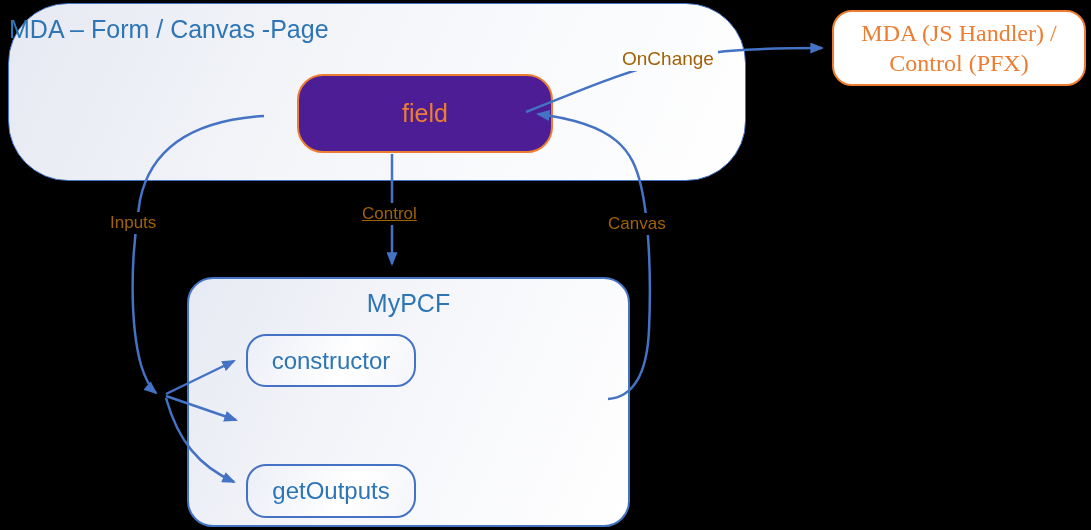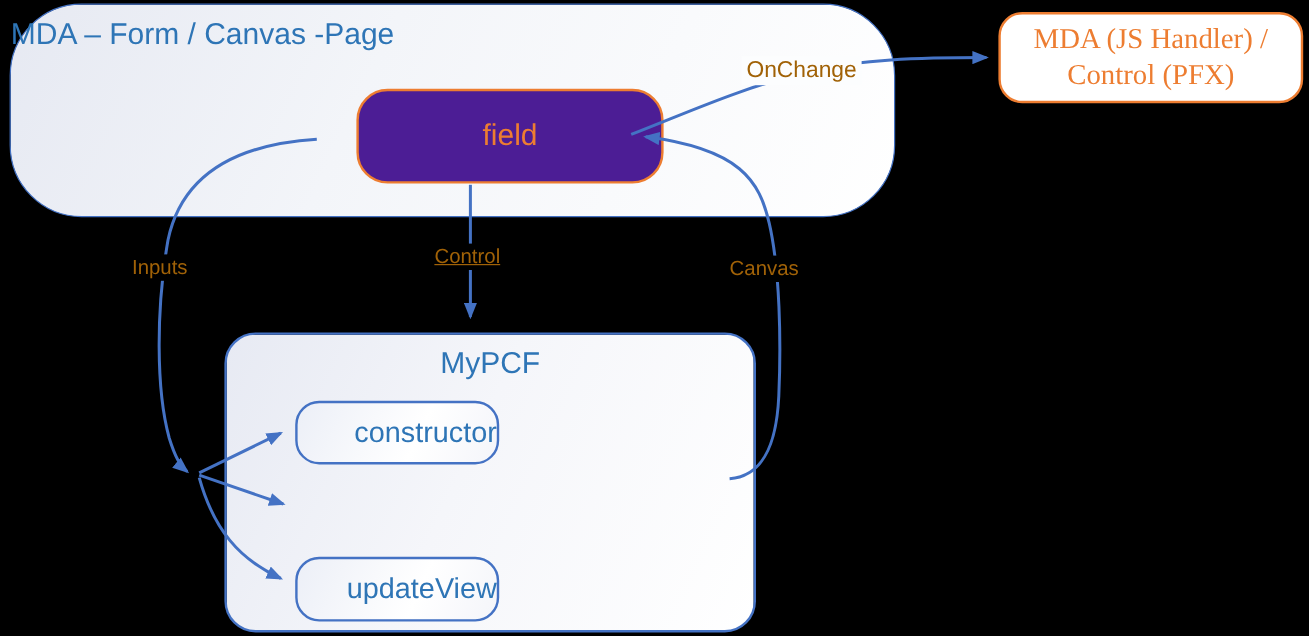--- a/index.html
+++ b/index.html
@@ -39,21 +39,21 @@
     background:linear-gradient(115deg,#e7eaf3 0%,#f5f6fa 45%,#ffffff 100%);
     margin-left:17px;
   }
   #pcf-title{
     position:absolute;left:0;right:0;top:10px;text-align:center;
     color:#2E75B6;font-size:25px;
   }
   .method-box{
     position:absolute;border-radius:20px;border:2px solid #4472C4;
     background:linear-gradient(115deg,#eceff7 0%,#ffffff 60%,#f4f5fa 100%);
-    display:flex;align-items:center;justify-content:flex-end;
+    display:flex;align-items:center;justify-content:center;
     color:#2E75B6;font-size:24px;
   }
   #method-constructor{left:246px;top:334px;width:166px;height:49px;}
   #method-init{left:246px;top:399px;width:166px;height:49px;}
   #method-updateview{left:246px;top:464px;width:166px;height:50px;}
   #method-getoutputs{left:448px;top:372px;width:161px;height:51px;}
   
   #edges-svg{position:absolute;left:0;top:0;width:1091px;height:530px;pointer-events:none;}
   
   .edge-label{
@@ -84,21 +84,21 @@
   </div>
 
   <div class="box" id="pcf-container">
     <div id="pcf-title">MyPCF</div>
   </div>
 
   <div class="method-box" id="method-constructor">
     <span>constructor</span>
   </div>
   <div class="method-box" id="method-updateview">
-    <span>updateView</span>
+    <span>getOutputs</span>
   </div>
 
   <svg id="edges-svg" viewBox="0 0 1091 530">
     <defs>
       <marker id="arr" viewBox="0 0 10 8" refX="8.5" refY="4" markerWidth="14" markerHeight="11" markerUnits="userSpaceOnUse" orient="auto">
         <path d="M0 0 L10 4 L0 8 Z" fill="#4472C4"></path>
       </marker>
     </defs>
 
     <path d="M 264 116 C 200 120 152 143 140 200

